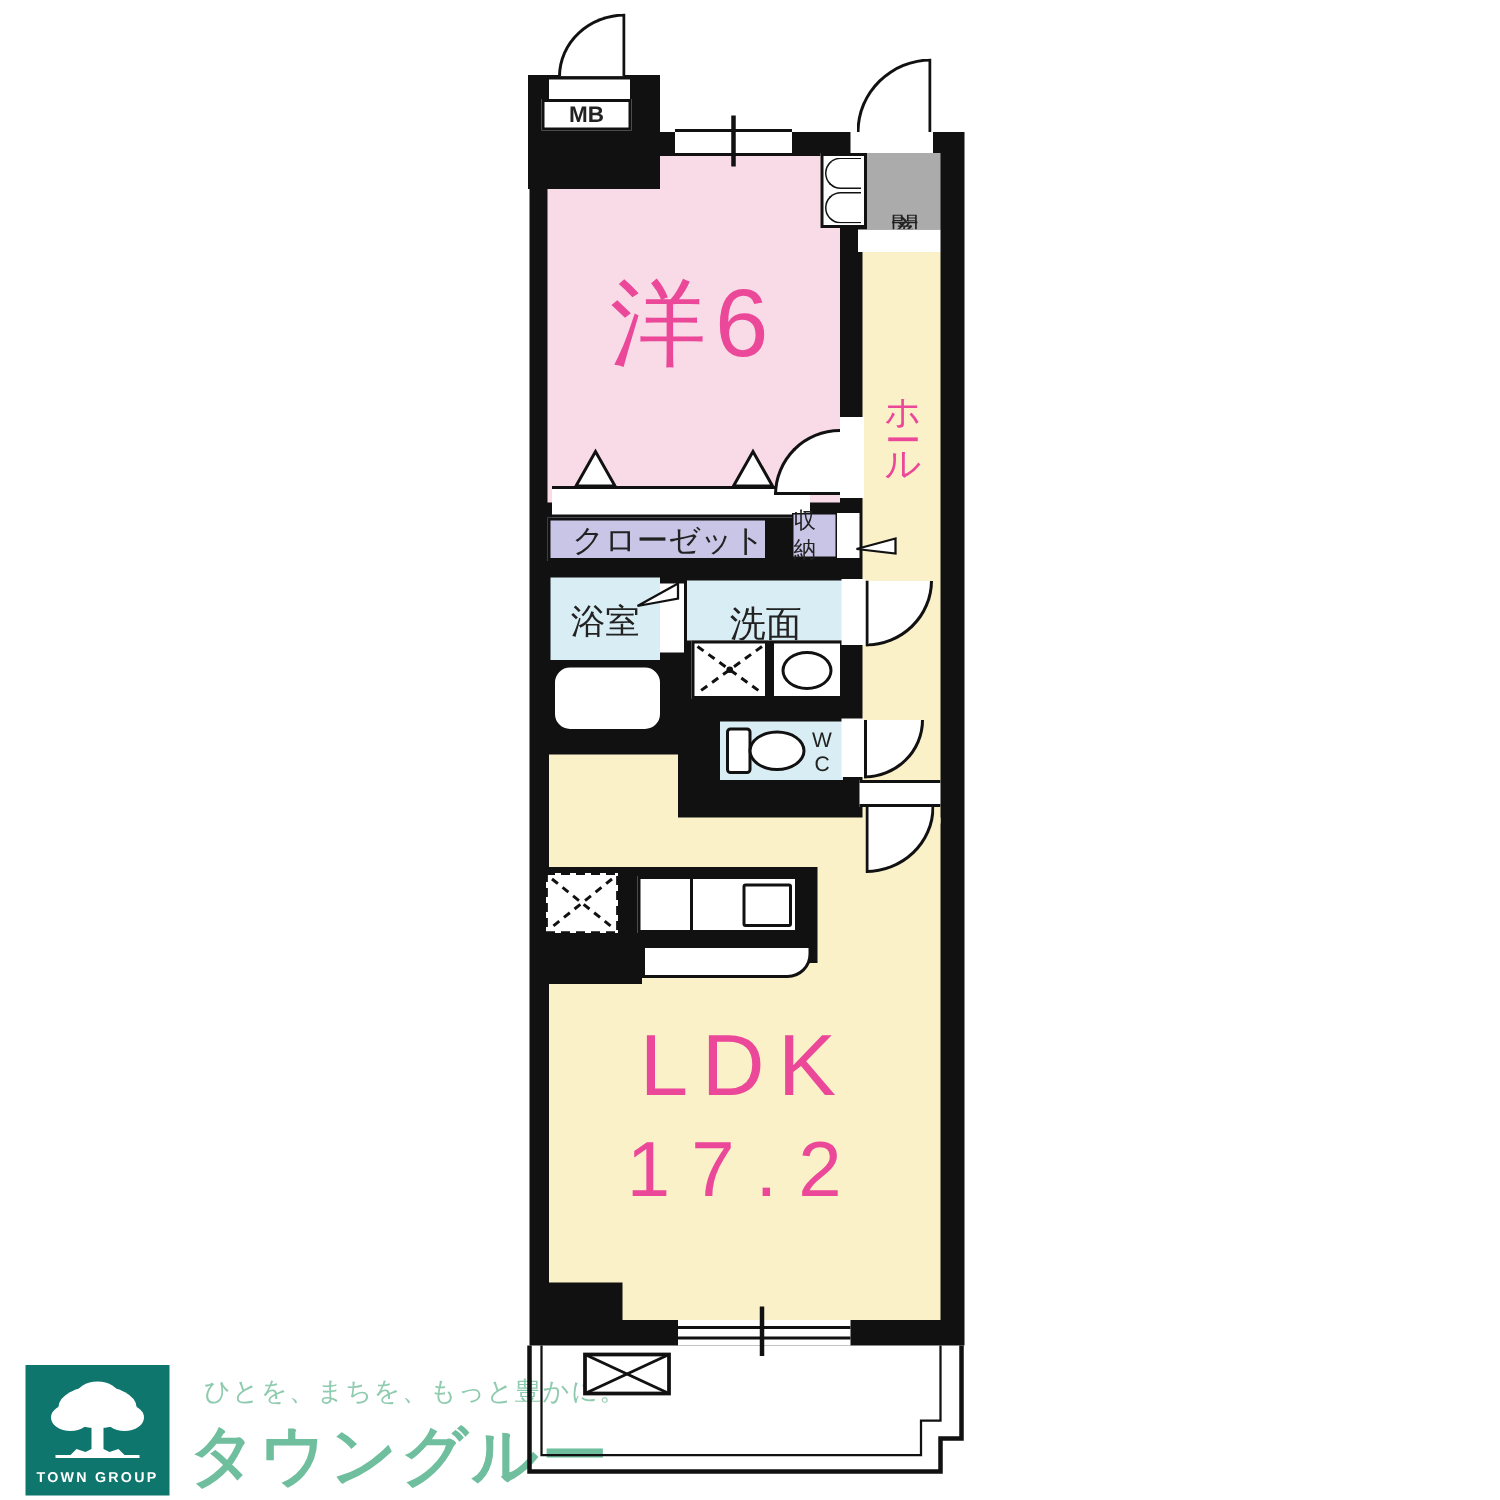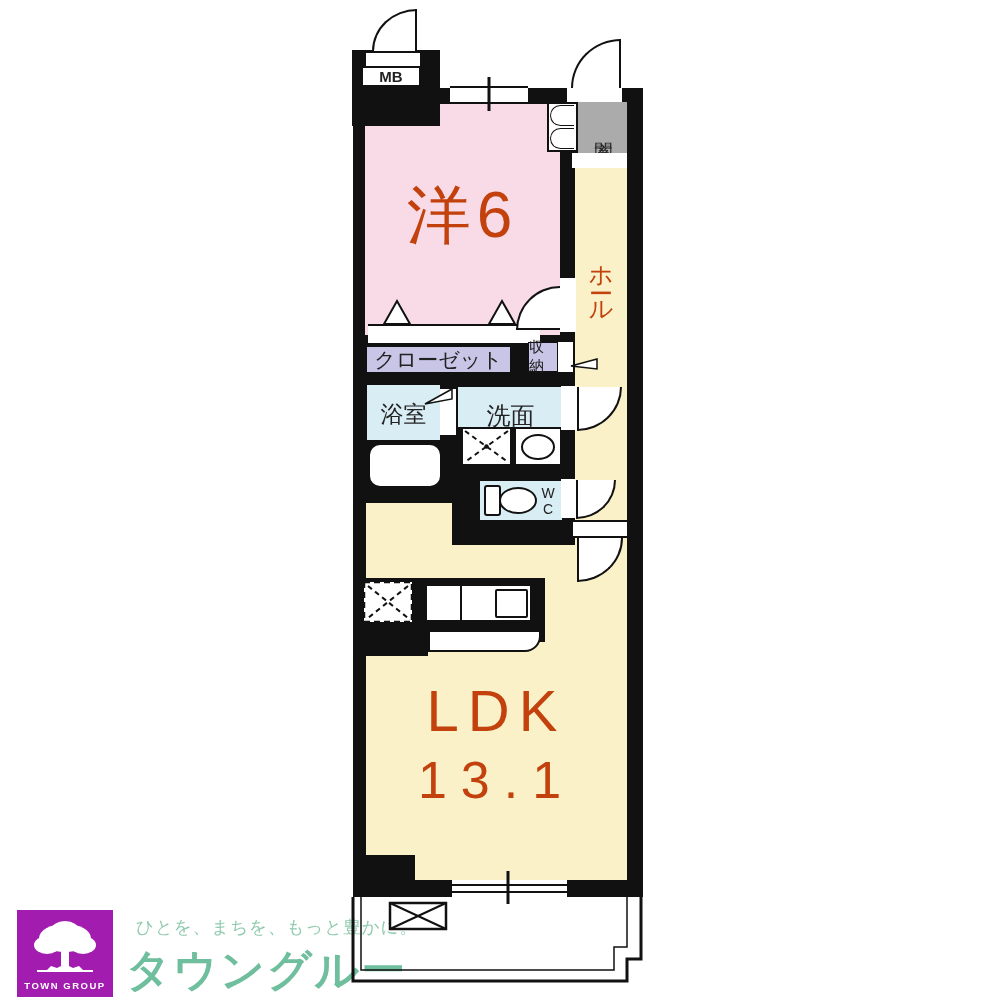--- a/index.html
+++ b/index.html
@@ -1,38 +1,38 @@
 <!DOCTYPE html>
 <html><head>
 <meta charset="utf-8">
 <style>
   html,body{margin:0;padding:0;background:#fff;}
   #canvas{position:relative;width:1000px;height:1000px;background:#ffffff;overflow:hidden;
           font-family:"Liberation Sans","DejaVu Sans",sans-serif;color:#222;}
   .abs{position:absolute;}
   .wall{background:#111;}
   .room{position:absolute;}
-  .lbl{position:absolute;display:flex;align-items:center;justify-content:center;color:#c2410c;}
+  .lbl{position:absolute;display:flex;align-items:center;justify-content:center;color:#ec4899;}
   .vtext{writing-mode:vertical-rl;}
   .upright{text-orientation:upright;}
   
   .arc{position:absolute;background:#fff;border:2px solid #111;box-sizing:border-box;}
   .arc-tl{border-radius:100% 0 0 0;border-bottom:none;}
   .arc-br{border-radius:0 0 100% 0;border-top:none;}
   .gap{position:absolute;background:#fff;}
   .fixt{position:absolute;background:#fff;border:2px solid #111;box-sizing:border-box;}
   #overlay{position:absolute;left:0;top:0;z-index:50;pointer-events:none;}
   .z1{z-index:1}.z2{z-index:2}.z3{z-index:3}.z4{z-index:4}.z6{z-index:60}
 </style>
 </head>
 <body>
 
 <div id="canvas">
 
-  <div class="abs" style="left:17px;top:910px;width:96px;height:87px;background:#a21caf;z-index:0;">
+  <div class="abs" style="left:17px;top:910px;width:96px;height:87px;background:#0f766e;z-index:0;">
     <svg width="96" height="87" viewBox="0 0 96 87">
       <g fill="#ffffff">
         <ellipse cx="48" cy="28" rx="26" ry="14"></ellipse>
         <ellipse cx="30" cy="35" rx="13" ry="9"></ellipse>
         <ellipse cx="66" cy="35" rx="13" ry="9"></ellipse>
         <ellipse cx="48" cy="20" rx="14" ry="9"></ellipse>
         <rect x="44" y="38" width="8" height="22"></rect>
         <path d="M30 60 L66 60 L62 56 L56 58 L48 54 L40 58 L34 56 Z"></path>
         <rect x="20" y="60" width="56" height="2"></rect>
       </g>
@@ -72,21 +72,21 @@
 
   <div class="lbl z6" style="left:365px;top:160px;width:195px;height:110px;font-size:64px;letter-spacing:6px;">洋6</div>
   <div class="gap z3" style="left:560px;top:278px;width:16px;height:54px;"></div>
   <div class="arc z4" style="left:516px;top:286px;width:44px;height:44px;border-radius:100% 0 0 0;border-right:none;"></div>
 
   <div class="lbl z6" style="left:580px;top:226px;width:42px;height:112px;">
     <span class="vtext" style="font-size:24px;letter-spacing:4px;">ホール</span>
   </div>
 
   <div class="abs z3" style="left:368px;top:324px;width:172px;height:21px;background:#fff;border-top:2px solid #111;border-bottom:2px solid #111;box-sizing:border-box;"></div>
-  <div class="abs z3" style="left:365px;top:345px;width:147px;height:29px;background:#C9C5E7;border:2px solid #111;box-sizing:border-box;display:flex;align-items:center;justify-content:center;">
+  <div class="abs z3" style="left:365px;top:345px;width:147px;height:29px;background:#C9C5E7;border:2px solid #111;box-sizing:border-box;display:flex;align-items:center;justify-content:flex-end;">
     <span style="font-size:21px;">クローゼット</span>
   </div>
   <div class="abs z3" style="left:528px;top:342px;width:30px;height:30px;background:#C9C5E7;border:1.5px solid #111;box-sizing:border-box;display:flex;align-items:center;justify-content:center;">
     <span style="font-size:15px;">収納</span>
   </div>
   <div class="gap z3" style="left:558px;top:342px;width:15px;height:30px;"></div>
 
   <div class="abs z3" style="left:367px;top:385px;width:73px;height:55px;background:#D9EDF4;display:flex;align-items:center;justify-content:center;">
     <span style="font-size:23px;margin-top:4px;">浴室</span>
   </div>
@@ -117,21 +117,21 @@
 
   <div class="abs wall z3" style="left:356px;top:578px;width:189px;height:64px;"></div>
   <div class="abs wall z3" style="left:356px;top:642px;width:72px;height:14px;"></div>
   <div class="abs z4" style="left:428px;top:630px;width:113px;height:22px;background:#fff;border:2px solid #111;border-radius:0 0 16px 0;box-sizing:border-box;"></div>
   <div class="fixt z4" style="left:425px;top:584px;width:107px;height:38px;">
     <div style="position:absolute;left:33px;top:0;width:2px;height:100%;background:#111;"></div>
   </div>
   <div class="fixt z4" style="left:495px;top:589px;width:33px;height:29px;border-radius:2px;"></div>
 
   <div class="lbl z6" style="left:366px;top:678px;width:261px;height:64px;font-size:58px;letter-spacing:9px;">LDK</div>
-  <div class="lbl z6" style="left:366px;top:750px;width:261px;height:60px;font-size:52px;letter-spacing:14px;">13.1</div>
+  <div class="lbl z6" style="left:366px;top:750px;width:261px;height:60px;font-size:52px;letter-spacing:14px;">17.2</div>
 
   <div class="abs wall z3" style="left:356px;top:855px;width:59px;height:25px;"></div>
   <div class="abs z3" style="left:452px;top:880px;width:115px;height:17px;background:#fff;">
     <div style="position:absolute;left:0;top:4px;width:100%;height:2px;background:#111;"></div>
     <div style="position:absolute;left:0;top:11px;width:100%;height:2px;background:#111;"></div>
   </div>
 
 
   <svg id="overlay" width="1000" height="1000" viewBox="0 0 1000 1000">
 

